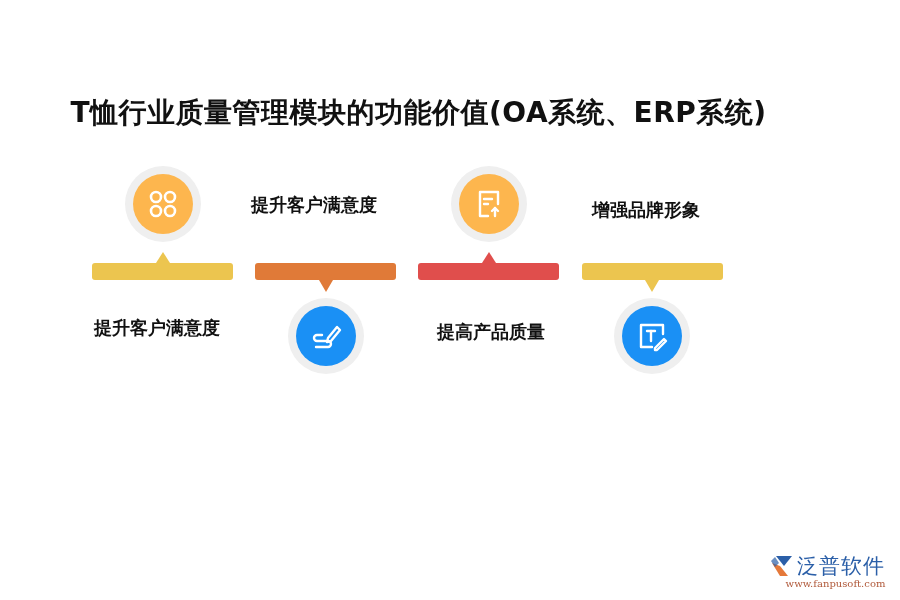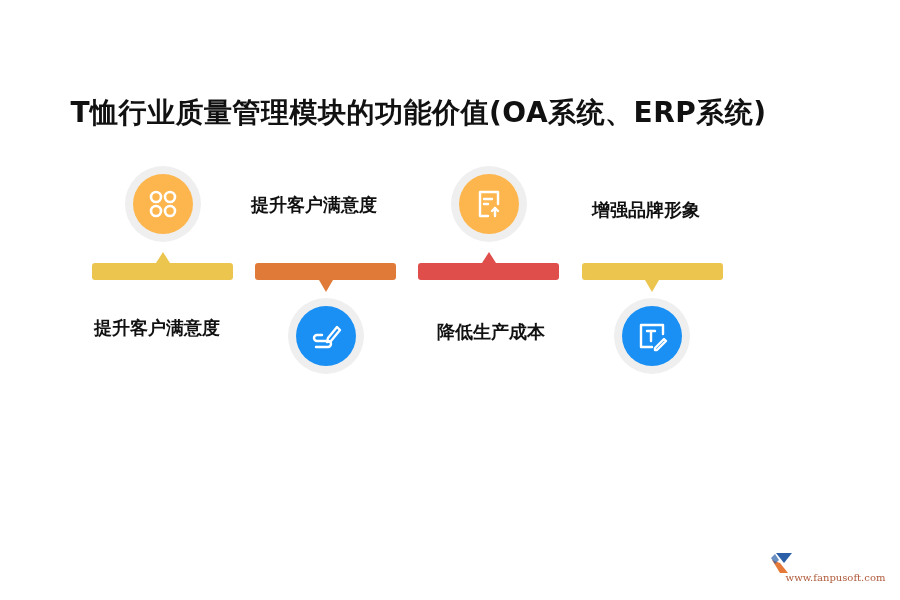--- a/index.html
+++ b/index.html
@@ -56,21 +56,21 @@
       <path d="M16 29 H8 V5 H26 V17"></path>
       <path d="M12 12 H20"></path>
         <path d="M12 17 H16"></path>
       <path d="M23 29 V21"></path>
         <path d="M20 24 L23 21 L26 24"></path>
     </svg>
   </div>
 </div>
 <div class="tri-up" style="left:482px; top:252px; border-bottom:11px solid #e04e4c;"></div>
 <div class="bar" style="left:418px; background:#e04e4c;"></div>
-<div class="label" style="left:437px; top:320px;">降低生产成本</div>
+<div class="label" style="left:437px; top:320px;">提高产品质量</div>
 
 <div class="label" style="left:592px; top:198px;">增强品牌形象</div>
 <div class="bar" style="left:582px; background:#ecc54f;"></div>
 <div class="tri-down" style="left:645px; top:280px; border-top:12px solid #ecc54f;"></div>
 <div class="ring" style="left:614px; top:298px;">
   <div class="circle" style="background:#1a90f5;">
     <svg width="34" height="34" viewBox="0 0 34 34" fill="none" stroke="#fff" stroke-width="2.4" stroke-linecap="round" stroke-linejoin="round">
       <path d="M17 28 H6 V6 H28 V15"></path>
       <path d="M12 12 H20"></path>
         <path d="M16 12 V22"></path>
@@ -79,15 +79,16 @@
   </div>
 </div>
 
 <div class="logo">
   <div class="logo-top">
     <svg width="24" height="22" viewBox="0 0 24 22">
       <path d="M6 1 H22 L14 11 Z" fill="#2b5fa8"></path>
       <path d="M2 8 L10 21 H18 L10 11 Z" fill="#e5793a"></path>
       <path d="M1 6 L5 2 L9 8 L5 12 Z" fill="#2b5fa8" opacity="0.7"></path>
     </svg>
+    <span class="logo-text">泛普软件</span>
   </div>
   <div class="logo-url">www.fanpusoft.com</div>
 </div>
 
 </body></html>

